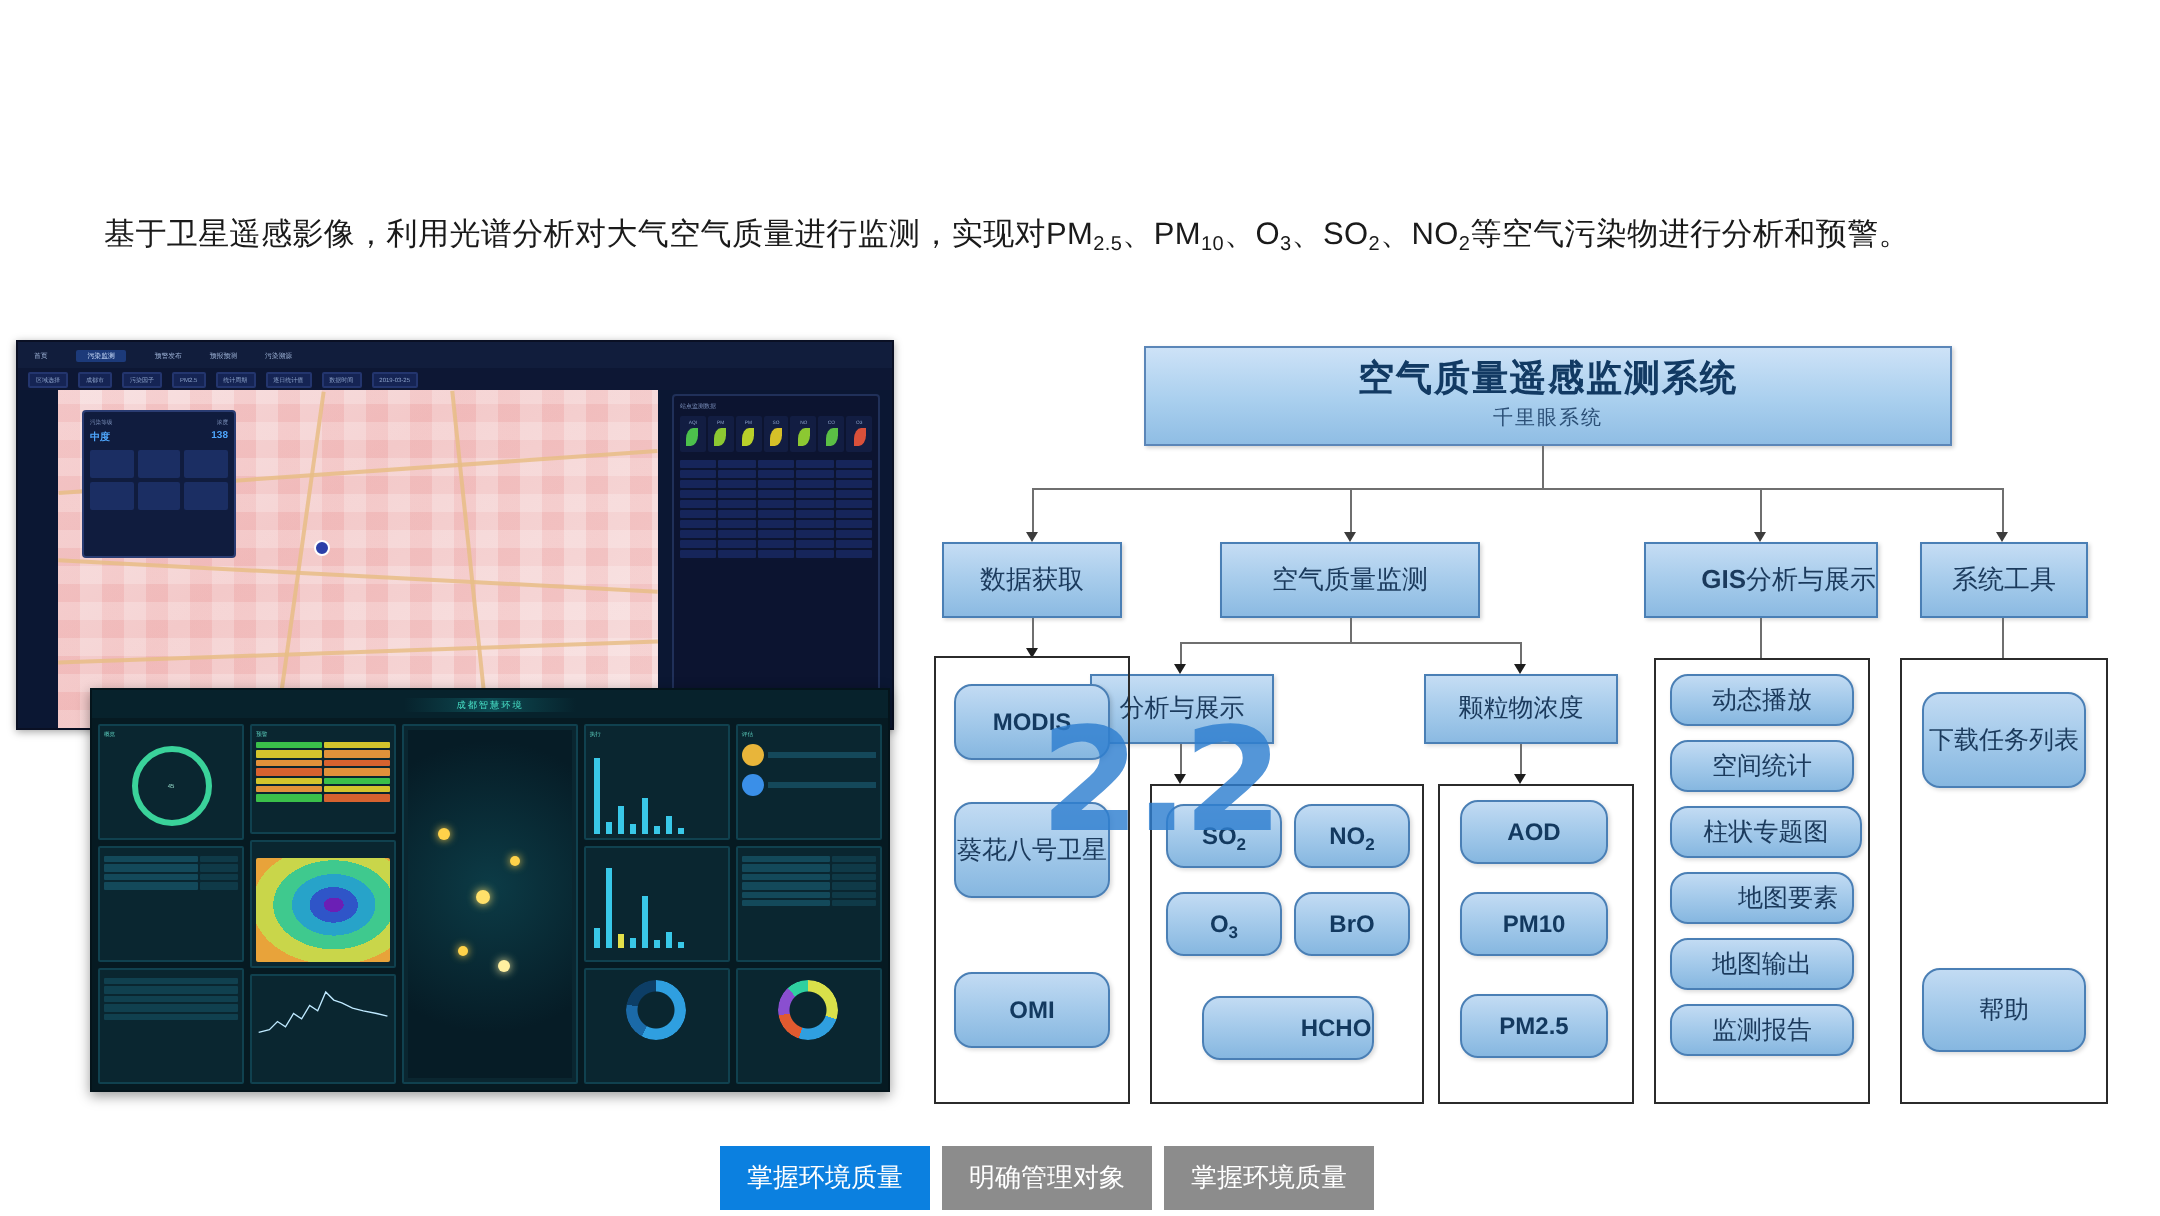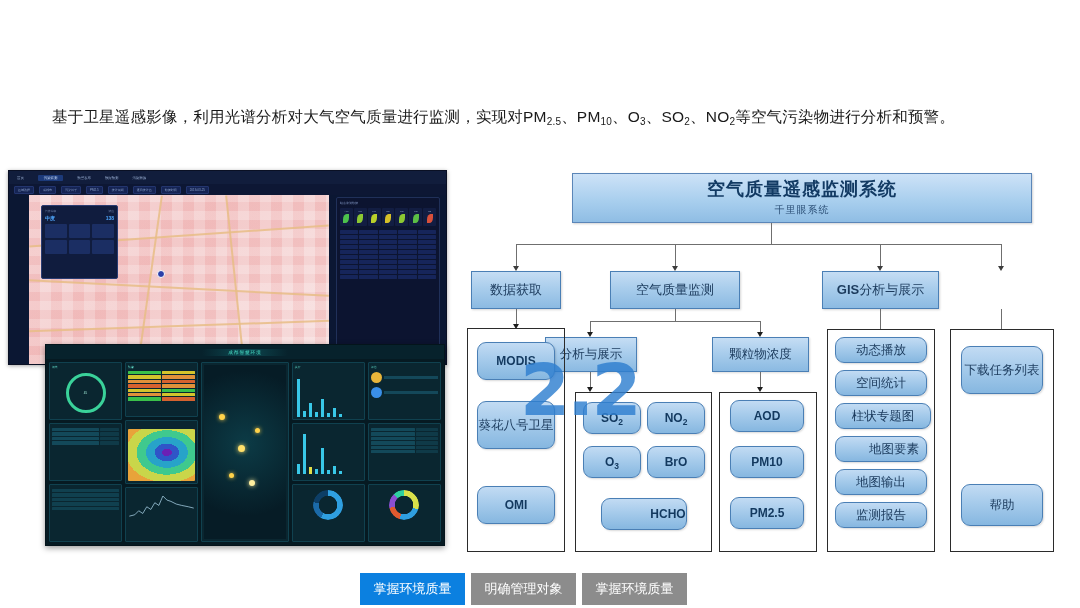--- a/index.html
+++ b/index.html
@@ -456,21 +456,21 @@
       </div>
       <div class="dpanel">
         <div class="donut donut2"></div>
       </div>
     </div>
   </div>
 </div>
 
 <div id="diagram">
 
-  <div class="node title" style="left:117px;top:7px;width:460px;height:50px;">
+  <div class="node title" style="left:117px;top:7px;width:404px;height:50px;">
     <div class="t1">空气质量遥感监测系统</div>
     <div class="t2">千里眼系统</div>
   </div>
 
   <div class="conn" style="left:316px;top:57px;width:1.4px;height:21px;"></div>
 
   <div class="conn" style="left:61px;top:78px;width:485px;height:1.4px;"></div>
 
   <div class="conn" style="left:61px;top:78px;width:1.4px;height:25px;"></div>
   <div class="arrow" style="left:57.5px;top:100px;"></div>
@@ -480,22 +480,25 @@
   <div class="arrow" style="left:421.5px;top:100px;"></div>
   <div class="conn" style="left:546px;top:78px;width:1.4px;height:25px;"></div>
   <div class="arrow" style="left:542.5px;top:100px;"></div>
 
   <div class="node lvl2" style="left:16px;top:105px;width:90px;height:38px;">
     <span>数据获取</span>
   </div>
   <div class="node lvl2" style="left:155px;top:105px;width:130px;height:38px;">
     <span>空气质量监测</span>
   </div>
-  <div class="node lvl2" style="left:367px;top:105px;width:117px;height:38px;">
+  <div class="node lvl2" style="left:367px;top:105px;width:117px;height:38px;align-items:flex-end;">
     <span><b>GIS</b><span>分析与展示</span></span>
+  </div>
+  <div class="node lvl2" style="left:505px;top:105px;width:84px;height:38px;">
+    <span>系统工具</span>
   </div>
 
   <div class="conn" style="left:61px;top:143px;width:1.4px;height:18px;"></div>
   <div class="arrow arrow-dark" style="left:57.5px;top:158px;"></div>
 
   <div class="conn" style="left:220px;top:143px;width:1.4px;height:12px;"></div>
   <div class="conn" style="left:135px;top:155px;width:171px;height:1.4px;"></div>
   <div class="conn" style="left:135px;top:155px;width:1.4px;height:14px;"></div>
   <div class="arrow arrow-dark" style="left:131.5px;top:166px;"></div>
   <div class="conn" style="left:305px;top:155px;width:1.4px;height:14px;"></div>

